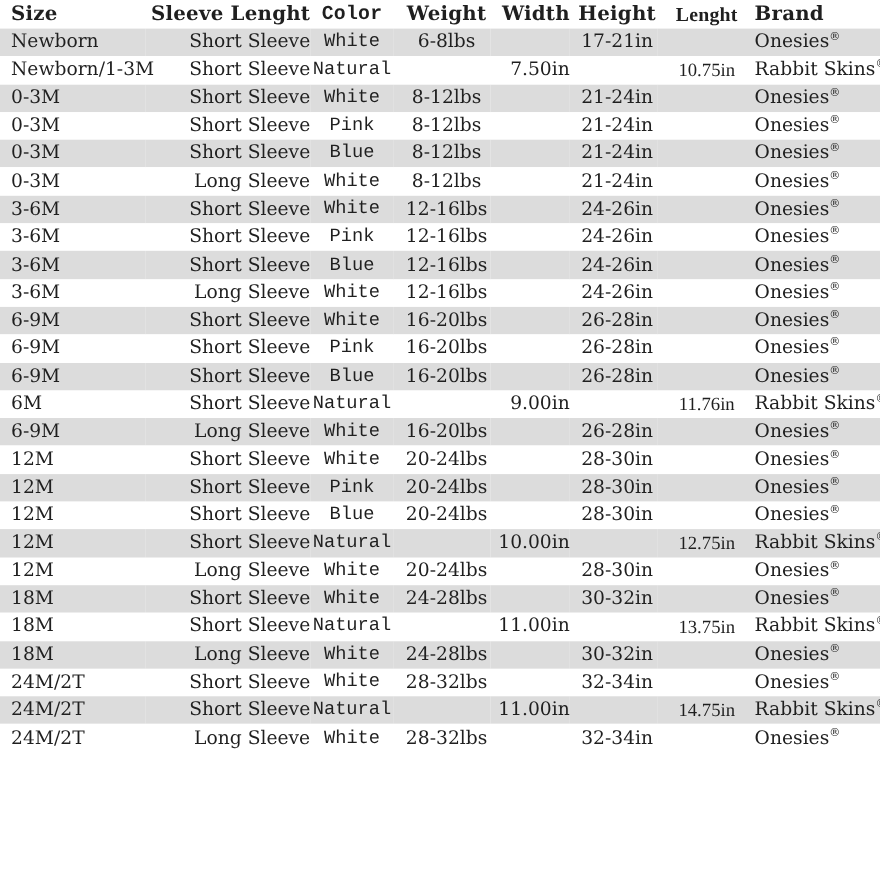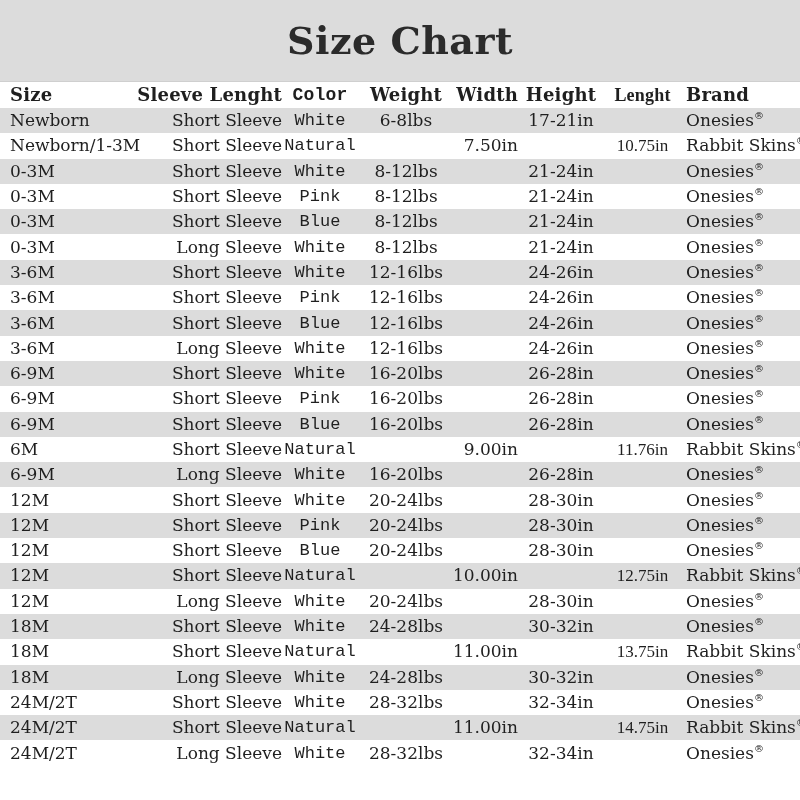--- a/index.html
+++ b/index.html
@@ -68,23 +68,20 @@
     vertical-align: top;
     position: relative;
     top: -1px;
   }
 </style>
 </head>
 <body>
 
 <div class="page">
 
-  <header class="title-band">
-    <h1 class="page-title">Size Chart</h1>
-  </header>
 
   <table class="size-chart">
     <colgroup>
       <col style="width:132px">
       <col style="width:150px">
       <col style="width:76px">
       <col style="width:88px">
       <col style="width:72px">
       <col style="width:80px">
       <col style="width:82px">

